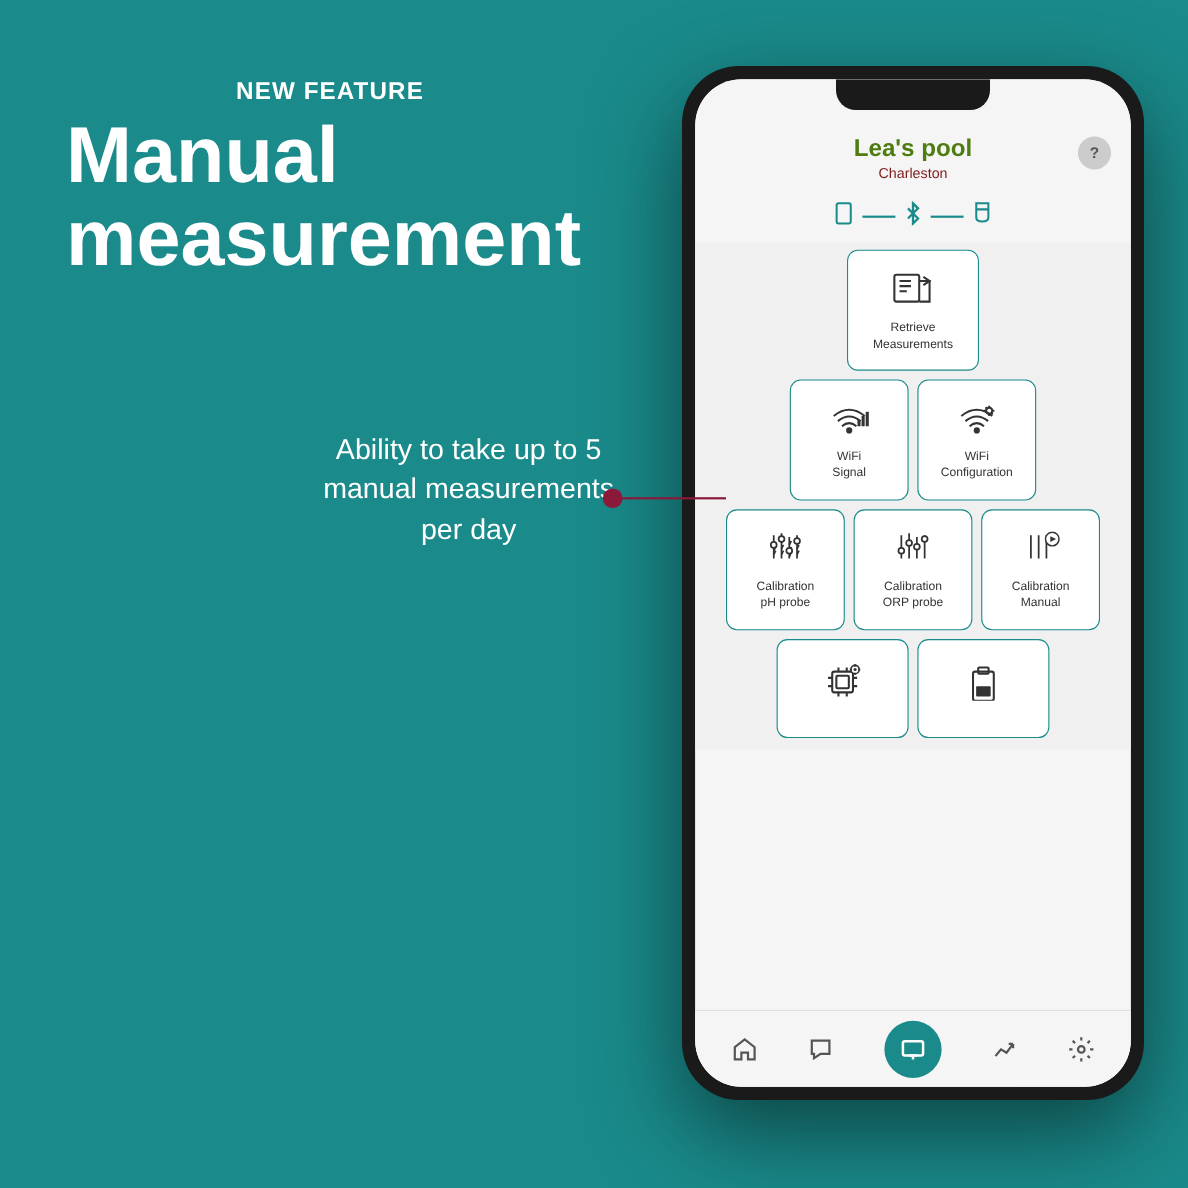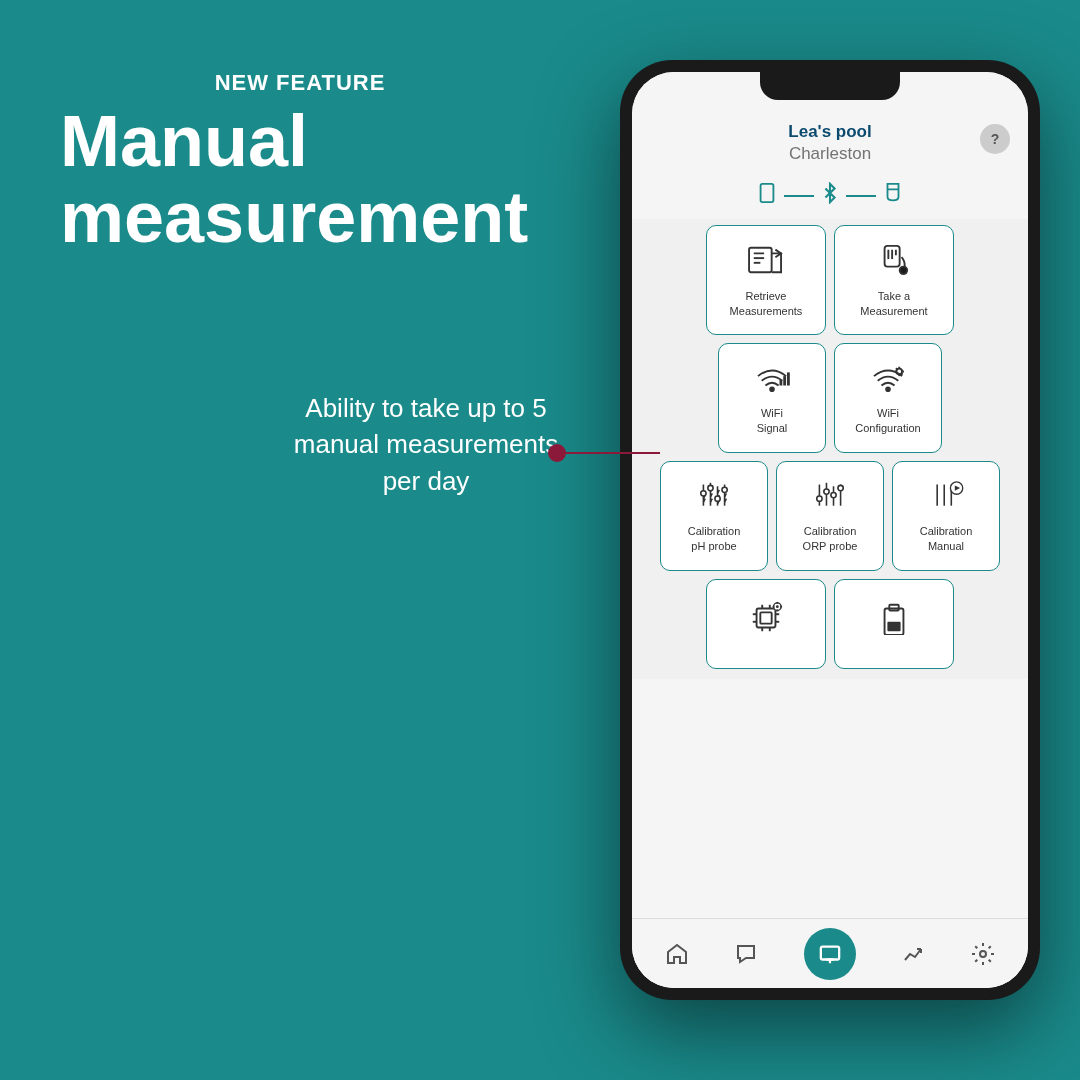--- a/index.html
+++ b/index.html
@@ -122,28 +122,28 @@
 
     
     .app-header {
       background: #f5f5f5;
       text-align: center;
       padding: 10px 20px 8px;
       position: relative;
     }
 
     .app-header-title {
-      font-size: 17px;
+      font-size: 22px;
       font-weight: 700;
-      color: #0c4a6e;
+      color: #4d7c0f;
     }
 
     .app-header-subtitle {
-      font-size: 17px;
-      color: #737373;
+      font-size: 13px;
+      color: #7f1d1d;
       margin-top: 2px;
     }
 
     .help-button {
       position: absolute;
       right: 18px;
       top: 12px;
       width: 30px;
       height: 30px;
       border-radius: 50%;
@@ -352,35 +352,20 @@
                 <svg width="38" height="32" viewBox="0 0 40 34" fill="none" stroke="#333" stroke-width="2">
                   <rect x="2" y="4" width="24" height="26" rx="2"></rect>
                   <polyline points="26,10 36,10 36,30 26,30"></polyline>
                   <line x1="7" y1="10" x2="18" y2="10"></line>
                   <line x1="7" y1="15" x2="18" y2="15"></line>
                   <line x1="7" y1="20" x2="14" y2="20"></line>
                   <polyline points="30,6 36,10 30,14"></polyline>
                 </svg>
               </div>
               <div class="card-label">Retrieve<br>Measurements</div>
-            </div>
-            <div class="card card-wide">
-              <div class="card-icon">
-                <svg width="38" height="32" viewBox="0 0 40 34" fill="none" stroke="#333" stroke-width="2">
-
-                  <rect x="10" y="2" width="16" height="22" rx="3"></rect>
-                  <line x1="14" y1="6" x2="14" y2="16"></line>
-                  <line x1="18" y1="6" x2="18" y2="16"></line>
-                  <line x1="22" y1="6" x2="22" y2="12"></line>
-
-                  <path d="M28,14 C28,14 34,20 30,28" stroke="#333" stroke-width="2" fill="none"></path>
-                  <circle cx="30" cy="28" r="4" fill="#1a1a1a" stroke="#333"></circle>
-                </svg>
-              </div>
-              <div class="card-label">Take a<br>Measurement</div>
             </div>
           </div>
 
           <div class="cards-row-2">
             <div class="card card-medium">
               <div class="card-icon">
                 <svg width="36" height="30" viewBox="0 0 38 32" fill="none" stroke="#333" stroke-width="2">
                   <path d="M4,14 Q19,2 34,14"></path>
                   <path d="M8,19 Q19,10 30,19"></path>
                   <path d="M12,24 Q19,18 26,24"></path>

